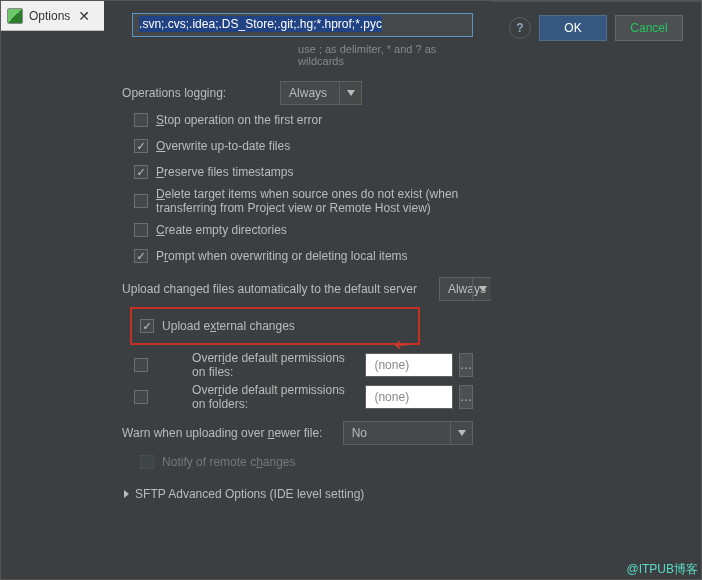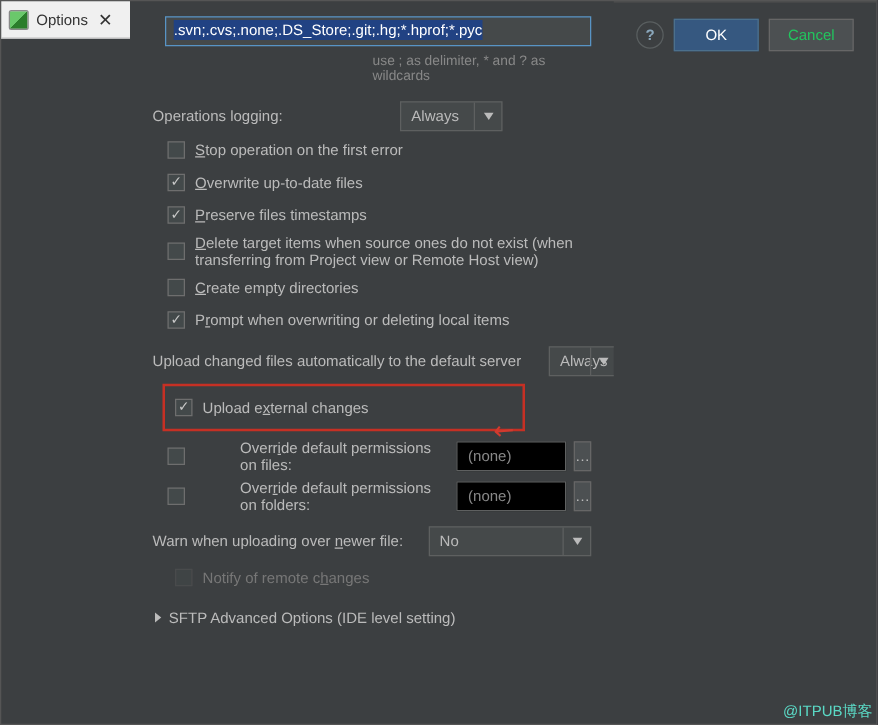--- a/index.html
+++ b/index.html
@@ -122,21 +122,21 @@
   .highlight-box {
     border: 2px solid #c63024;
     padding: 6px 4px;
     margin: 4px 0 6px 8px;
     width: 290px;
   }
   .highlight-box .chk-row { margin: 0; }
   .ud { text-decoration: underline; }
   .perm-input {
     width: 150px; height: 24px;
-    background: #000000;
+    background: #ffffff;
     border: 1px solid #5e6060;
     color: #888;
     padding: 0 8px;
     display: inline-flex;
     align-items: center;
     margin-left: 10px;
   }
   .dots-btn {
     width: 24px; height: 24px;
     background: #4c5052;
@@ -224,26 +224,26 @@
   <div class="titlebar">
     <span class="app-icon"></span>
     <span class="title">Options</span>
     <span class="close">✕</span>
   </div>
 
   <div class="content">
 
     <div class="row">
       <div class="text-input">
-        <span class="sel">.svn;.cvs;.none;.DS_Store;.git;.hg;*.hprof;*.pyc</span>
+        <span class="sel">.svn;.cvs;.idea;.DS_Store;.git;.hg;*.hprof;*.pyc</span>
       </div>
     </div>
     <div class="hint">use ; as delimiter, * and ? as wildcards</div>
 
-    <div class="row" style="margin-bottom:0;gap:40px;">
+    <div class="row" style="margin-bottom:0;">
       <span class="label" style="width:158px;">Operations logging:</span>
       <div class="combo combo-small">
         <span>Always</span>
         <span class="chev">
             <svg viewBox="0 0 8 6">
               <path d="M0 0 L8 0 L4 6 Z" fill="#bbb"></path>
             </svg>
           </span>
       </div>
     </div>

